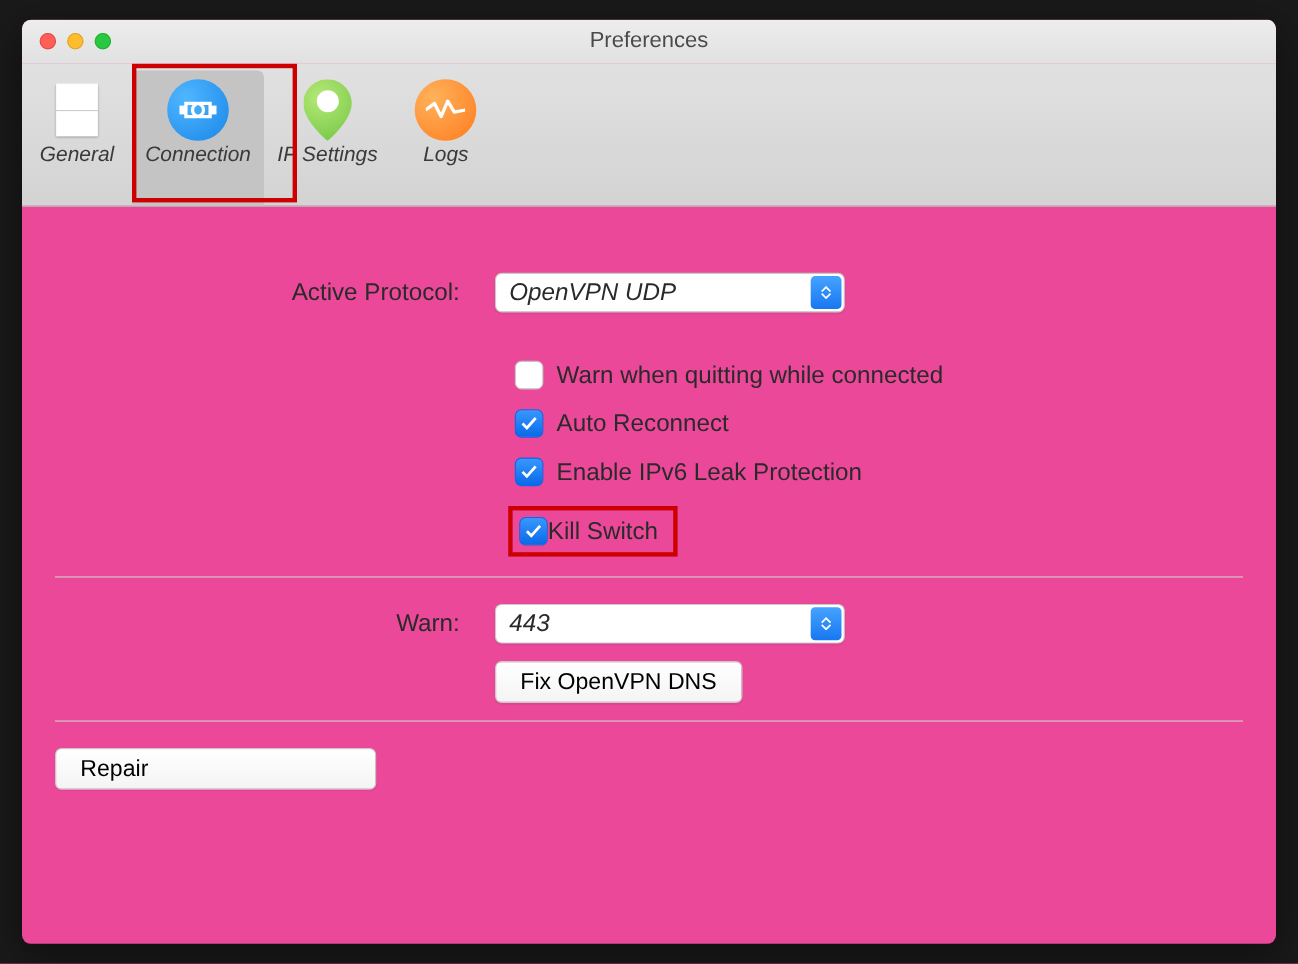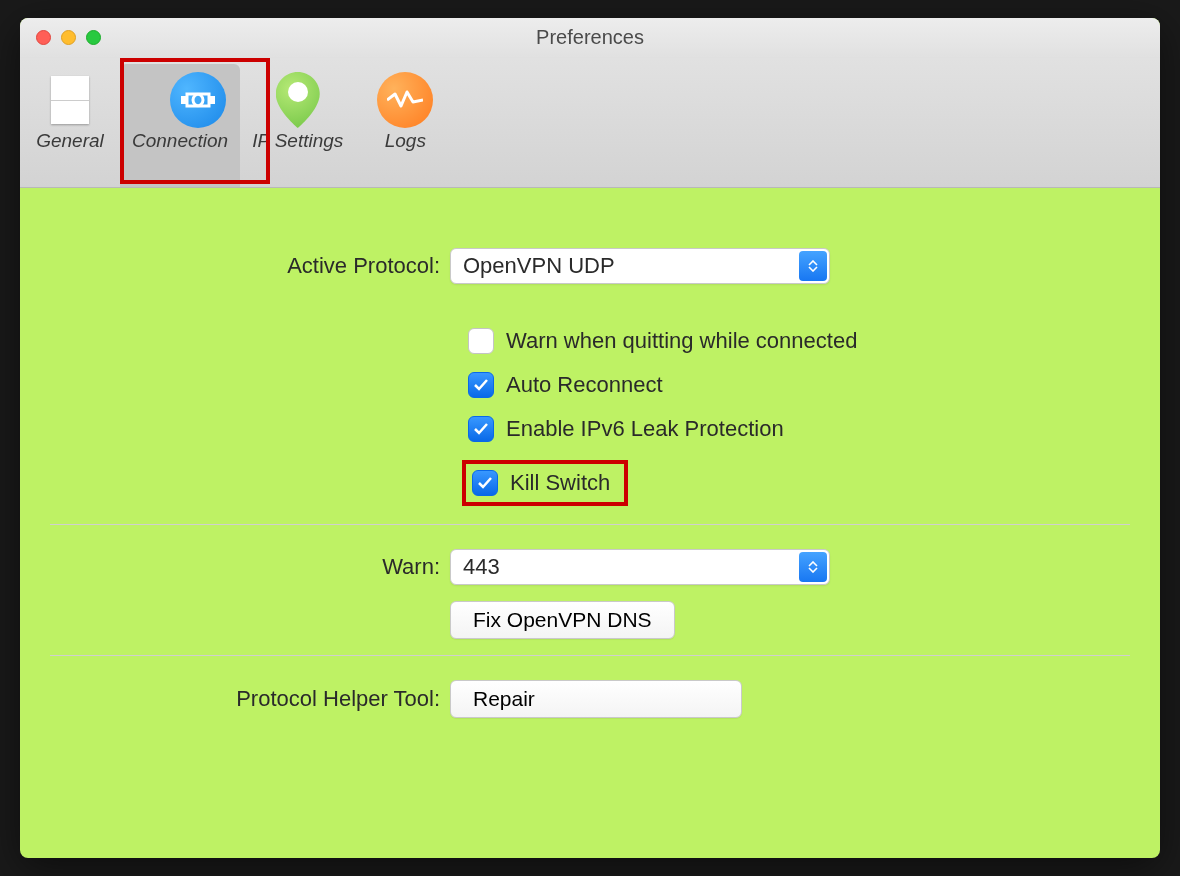--- a/index.html
+++ b/index.html
@@ -10,21 +10,21 @@
     height: 876px;
     overflow: hidden;
     position: relative;
   }
   .window {
     position: absolute;
     top: 18px;
     left: 20px;
     width: 1140px;
     height: 840px;
-    background: #bef264;
+    background: #ec4899;
     border-radius: 8px;
     box-shadow: 0 10px 40px rgba(0,0,0,0.5);
     display: flex;
     flex-direction: column;
     overflow: hidden;
   }
   
   .titlebar {
     height: 40px;
     background: linear-gradient(#ededed,#e1e1e1);
@@ -61,21 +61,20 @@
     display:flex; flex-direction:column; align-items:center;
     padding: 6px 12px 8px 12px;
     cursor: pointer;
     font-size: 19px;
     color:#3a3a3a;
     border-radius:6px 6px 0 0;
     min-width: 100px;
   }
   .tab.active {
     background: #c4c4c4;
-    align-items: flex-end;
   }
   .tab .icon-wrap {
     width:60px; height:60px;
     display:flex; align-items:center; justify-content:center;
   }
   .general-icon {
     width:38px; height:48px; background:#fff;
     box-shadow: 0 1px 2px rgba(0,0,0,0.3);
     position:relative;
   }
@@ -113,36 +112,37 @@
     color:#2a2a2a;
   }
   .form-row {
     display:flex;
     align-items:center;
     margin-bottom: 16px;
   }
   .form-label {
     width: 400px;
     text-align: right;
-    padding-right: 10px;
+    padding-right: 32px;
     font-size:22px;
   }
   .form-field { flex:1; display:flex; align-items:center; gap:12px;}
   .select {
-    width: 380px;
+    width: 318px;
     height: 36px;
     background:#fff;
     border:1px solid #c9c9c9;
     border-radius:6px;
     display:flex;
     align-items:center;
     padding: 0 0 0 12px;
     font-size:22px;
     position:relative;
     box-shadow: 0 1px 2px rgba(0,0,0,0.08);
+    font-style: italic;
   }
   .select .arrows {
     position:absolute; right:2px; top:2px; bottom:2px;
     width:28px;
     background: linear-gradient(#45a3ff,#1877f2);
     border-radius:4px;
     display:flex; flex-direction:column; align-items:center; justify-content:center;
     color:#fff;
   }
   .arrows svg { display:block; }
@@ -181,21 +181,21 @@
     position:absolute;
     border: 4px solid #cc0000;
     pointer-events:none;
   }
   .checkbox-row {
     display:flex; align-items:center; gap:12px;
     margin-left: 418px;
     margin-bottom: 18px;
   }
   .kill-switch-wrap {
-    display:inline-flex; align-items:center; gap:12px;
+    display:inline-flex; align-items:center; 
     border:4px solid #cc0000;
     padding: 6px 14px 6px 6px;
   }
   .checkbox-row.ks { margin-bottom:18px; }
 </style>
 </head>
 <body>
 
 <div class="window">
 
@@ -330,21 +330,20 @@
       <div class="form-field">
         <button class="btn">
           <span>Fix OpenVPN DNS</span>
         </button>
       </div>
     </div>
 
     <hr class="divider">
 
     <div class="form-row">
-      <div class="form-label">Protocol Helper Tool:</div>
       <div class="form-field btn-row">
         <button class="btn btn-wide">
           <span>Repair</span>
         </button>
       </div>
     </div>
 
   </div>
 </div>
 

